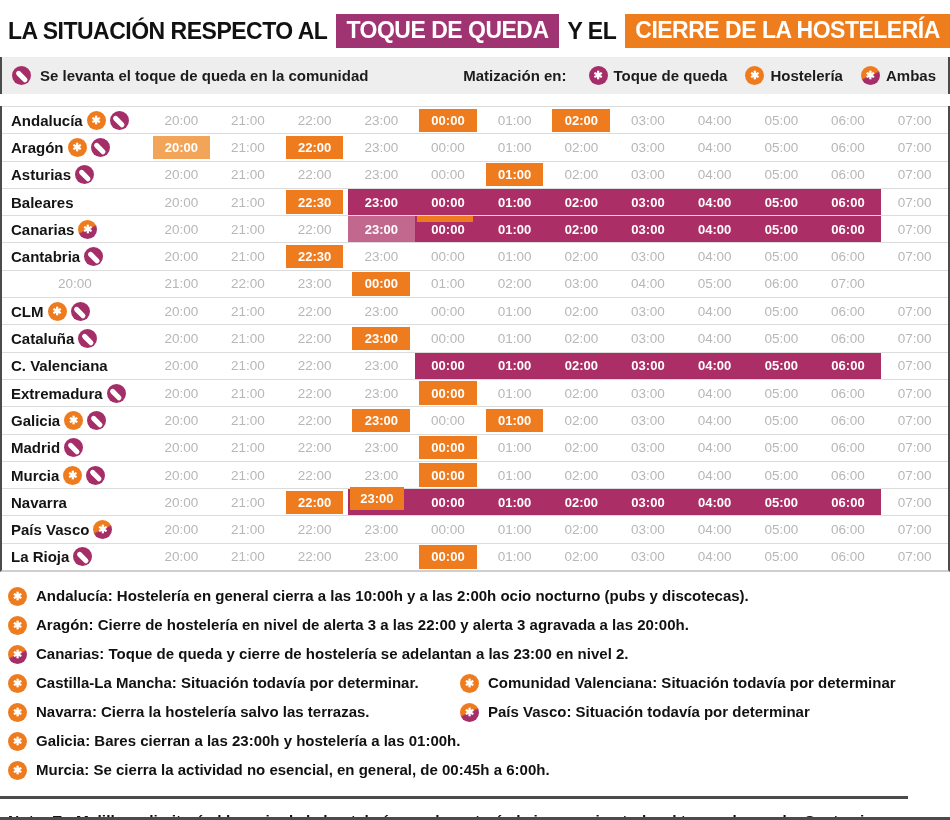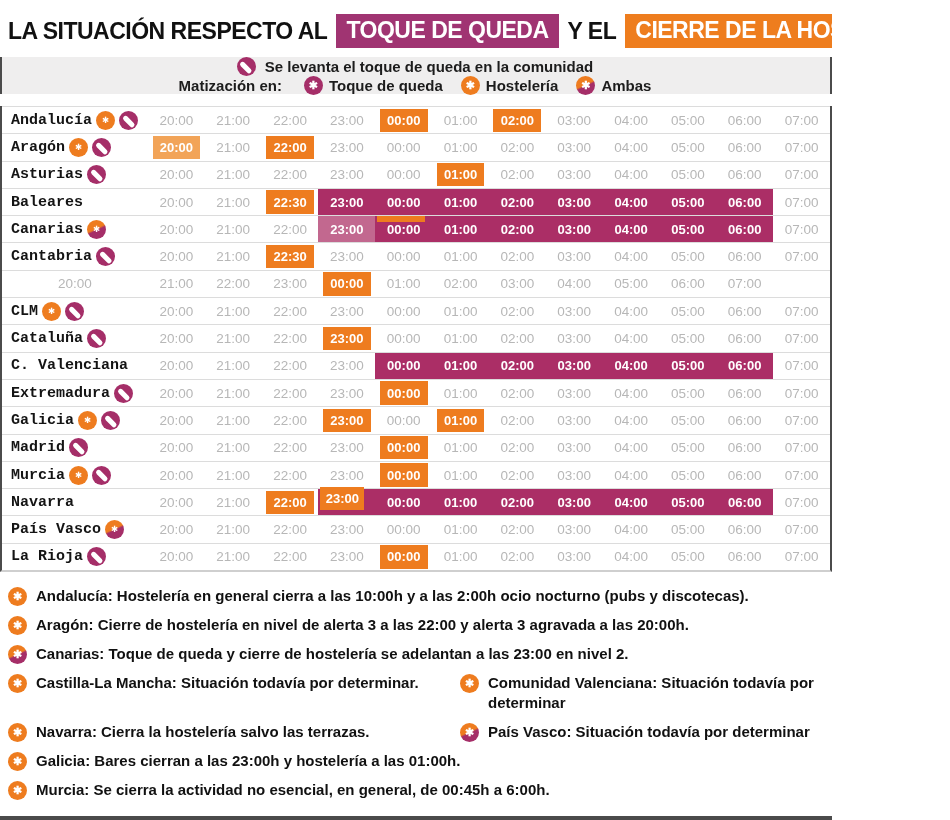--- a/index.html
+++ b/index.html
@@ -1,45 +1,45 @@
 <!DOCTYPE html>
 <html><head>
 <meta charset="utf-8">
 <style>
   html,body{margin:0;padding:0;background:#fff;}
-  .page{width:832px;height:820px;box-sizing:border-box;background:#fff;position:relative;overflow:hidden;
+  .page{width:950px;height:820px;box-sizing:border-box;background:#fff;position:relative;overflow:hidden;
         font-family:"Liberation Sans",sans-serif;border-bottom:3px solid #4b4b4b;}
   
   .titlebar{display:flex;align-items:center;gap:9px;padding:14px 8px 9px 8px;font-weight:bold;
             font-size:23px;letter-spacing:-0.5px;color:#111;white-space:nowrap;}
   .tbox{color:#fff;padding:3px 10px 4px 10px;display:inline-block;}
   .tbox.purple{background:#a03472;}
   .tbox.orange{background:#ee7d1e;}
   
   .legendbar{height:37px;background:#efeeee;border-left:2px solid #4b4b4b;border-right:2px solid #4b4b4b;
              display:flex;align-items:center;justify-content:space-between;padding:0 12px 0 10px;
-             font-size:15px;font-weight:bold;color:#1c1c1c;flex-direction:column;}
+             font-size:15px;font-weight:bold;color:#1c1c1c;}
   .lgleft{display:flex;align-items:center;gap:9px;}
   .lgright{display:flex;align-items:center;gap:22px;}
   .lgitems{display:flex;align-items:center;gap:18px;}
   .lgitem{display:flex;align-items:center;gap:6px;}
   
   .ic{width:19px;height:19px;border-radius:50%;display:inline-flex;align-items:center;justify-content:center;
       flex:0 0 auto;position:relative;}
   .ic .star{color:#fff;font-size:11px;line-height:1;font-weight:bold;}
   .ic.hosteleria{background:#ee7c1f;}
   .ic.toque{background:#a52e68;}
   .ic.ambas{background:linear-gradient(155deg,#ee7c1f 46%,#a52e68 54%);}
   .ic.lift{background:#a52e68;}
   .ic.lift::after{content:"";position:absolute;left:14%;top:42%;width:72%;height:4.5px;background:#fff;
                   transform:rotate(45deg);border-radius:2.5px;}
   
   .table{margin-top:12px;border-left:2px solid #4b4b4b;border-right:2px solid #4b4b4b;border-bottom:2px solid #cfcfcf;}
   .trow{display:grid;grid-template-columns:146px repeat(12,1fr);height:26.3px;border-top:1px solid #dcdcdc;}
-  .region{display:flex;align-items:center;gap:4px;padding-left:9px;font-weight:bold;font-size:15px;color:#141414;white-space:nowrap;font-family:Liberation Mono, monospace;}
+  .region{display:flex;align-items:center;gap:4px;padding-left:9px;font-weight:bold;font-size:15px;color:#141414;white-space:nowrap;}
   .cell{position:relative;display:flex;align-items:center;justify-content:center;}
   .cell .t{color:#b7b7b7;font-size:13.5px;}
   .cell.o .t,.cell.ol .t{display:flex;align-items:center;justify-content:center;width:calc(100% - 9px);
       height:calc(100% - 3px);background:#ee7c1f;color:#fff;font-weight:bold;font-size:13px;}
   .cell.ol .t{background:#f2a458;}
   .cell.p{background:#ab2e66;}
   .cell.p .t,.cell.pl .t{color:#fff;font-weight:bold;font-size:13px;}
   .cell.pl{background:#c2688f;}
   .cell.pk::before{content:"";position:absolute;top:0;left:3%;width:85%;height:6px;background:#ee7c1f;}
   .cell.po .t{position:absolute;top:-2px;left:2px;right:11px;bottom:5px;background:#ee7c1f;

